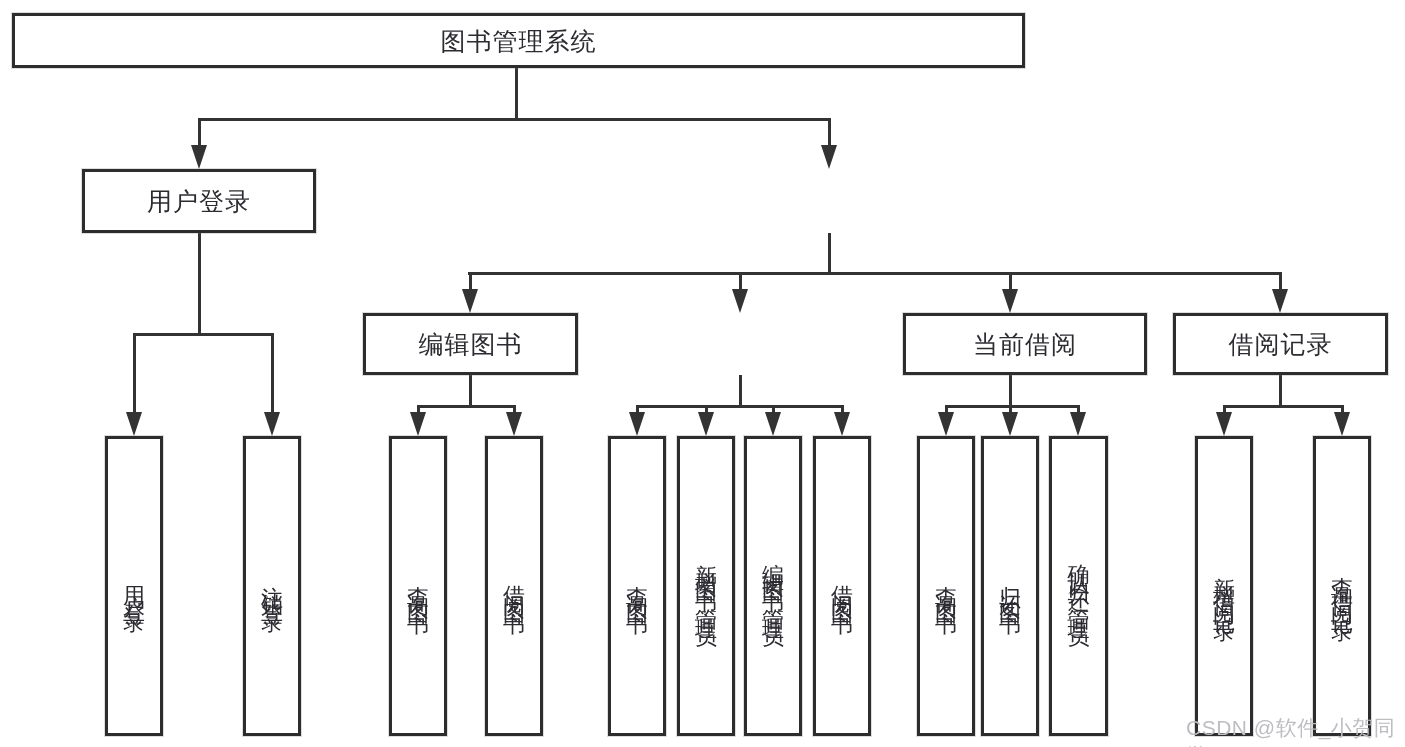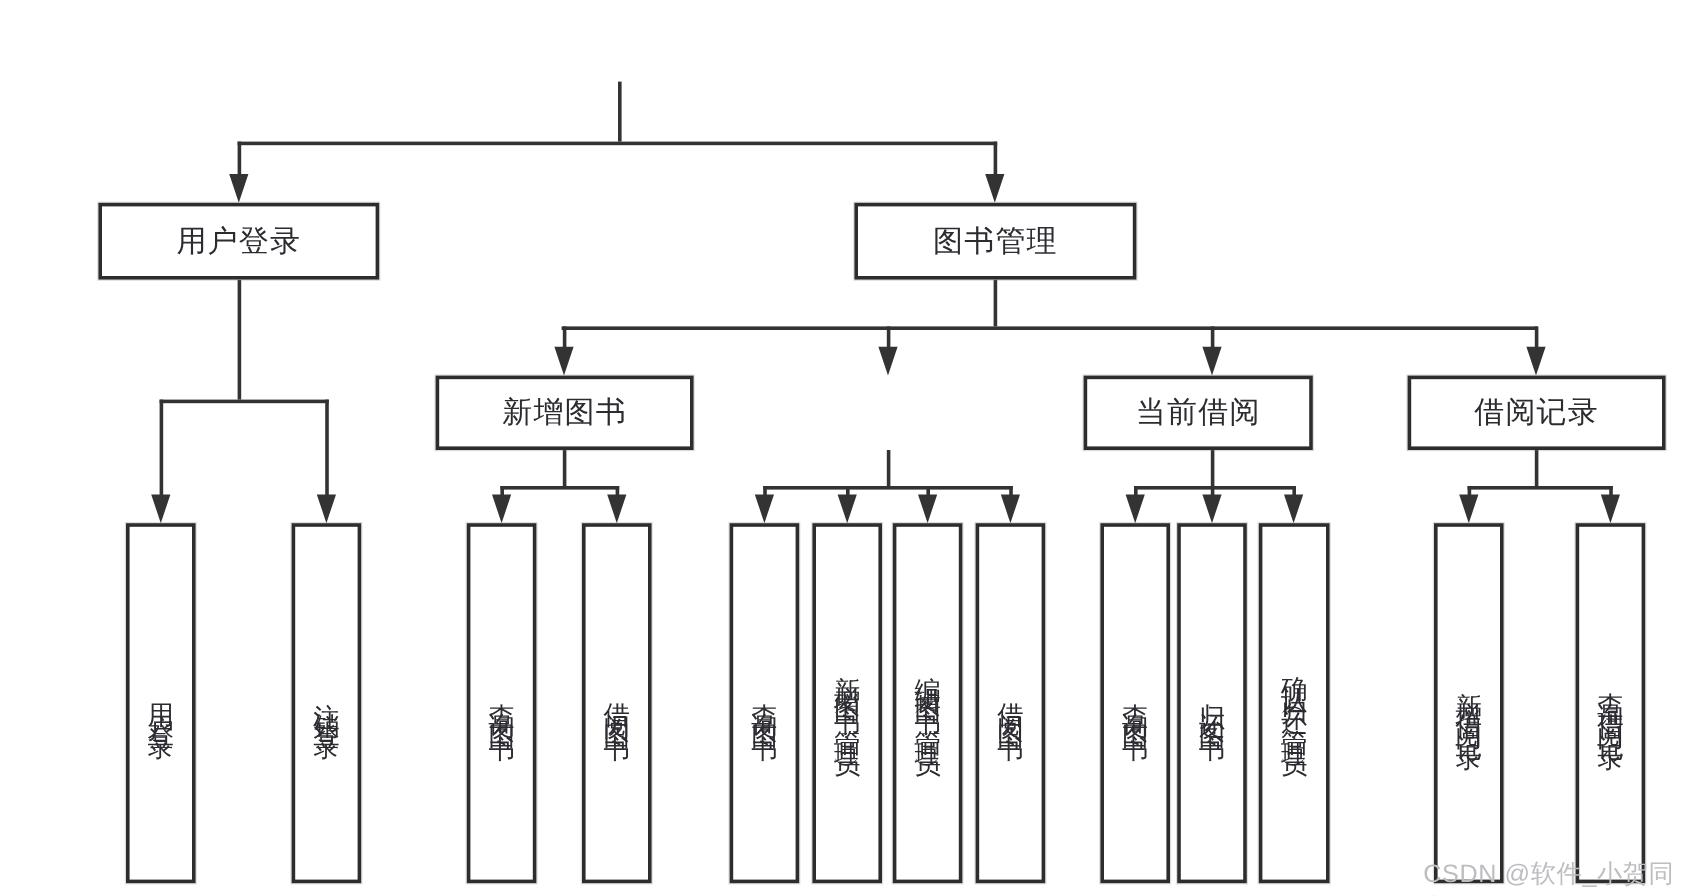--- a/index.html
+++ b/index.html
@@ -28,51 +28,51 @@
   .watermark{
     position:absolute;left:1186px;top:714px;z-index:5;
     color:#bdbdc2;font-size:21px;letter-spacing:0.5px;
   }
 </style>
 </head>
 <body>
 
 <div class="stage">
 
+  <div class="box" style="left:12px;top:13px;width:1013px;height:55px;">图书管理系统</div>
 
   <div class="v-line" style="left:515px;top:68px;height:50px;"></div>
   <div class="h-line" style="left:198px;top:118px;width:633px;"></div>
   <div class="v-line" style="left:198px;top:118px;height:34px;"></div>
   <div class="arrow" style="left:191px;top:145px;"></div>
   <div class="v-line" style="left:828px;top:118px;height:34px;"></div>
   <div class="arrow" style="left:821px;top:145px;"></div>
 
   <div class="box" style="left:82px;top:169px;width:234px;height:64px;">用户登录</div>
-  <div class="box" style="left:712px;top:169px;width:235px;height:64px;">图书管理</div>
 
   <div class="v-line" style="left:198px;top:233px;height:100px;"></div>
   <div class="h-line" style="left:133px;top:333px;width:141px;"></div>
   <div class="v-line" style="left:133px;top:333px;height:82px;"></div>
   <div class="arrow" style="left:126px;top:412px;"></div>
   <div class="v-line" style="left:271px;top:333px;height:82px;"></div>
   <div class="arrow" style="left:264px;top:412px;"></div>
 
   <div class="v-line" style="left:828px;top:233px;height:39px;"></div>
   <div class="h-line" style="left:468px;top:272px;width:813px;"></div>
   <div class="v-line" style="left:469px;top:272px;height:20px;"></div>
   <div class="arrow" style="left:462px;top:289px;"></div>
   <div class="v-line" style="left:739px;top:272px;height:20px;"></div>
   <div class="arrow" style="left:732px;top:289px;"></div>
   <div class="v-line" style="left:1009px;top:272px;height:20px;"></div>
   <div class="arrow" style="left:1002px;top:289px;"></div>
   <div class="v-line" style="left:1279px;top:272px;height:20px;"></div>
   <div class="arrow" style="left:1272px;top:289px;"></div>
 
-  <div class="box" style="left:363px;top:313px;width:215px;height:62px;">新增图书</div>
-  <div class="box" style="left:903px;top:313px;width:191px;height:62px;">当前借阅</div>
+  <div class="box" style="left:363px;top:313px;width:215px;height:62px;">编辑图书</div>
+  <div class="box" style="left:903px;top:313px;width:244px;height:62px;">当前借阅</div>
   <div class="box" style="left:1173px;top:313px;width:215px;height:62px;">借阅记录</div>
 
   <div class="v-line" style="left:469px;top:375px;height:30px;"></div>
   <div class="h-line" style="left:417px;top:405px;width:99px;"></div>
   <div class="v-line" style="left:417px;top:405px;height:12px;"></div>
   <div class="arrow" style="left:410px;top:412px;"></div>
   <div class="v-line" style="left:513px;top:405px;height:12px;"></div>
   <div class="arrow" style="left:506px;top:412px;"></div>
 
   <div class="v-line" style="left:739px;top:375px;height:30px;"></div>

